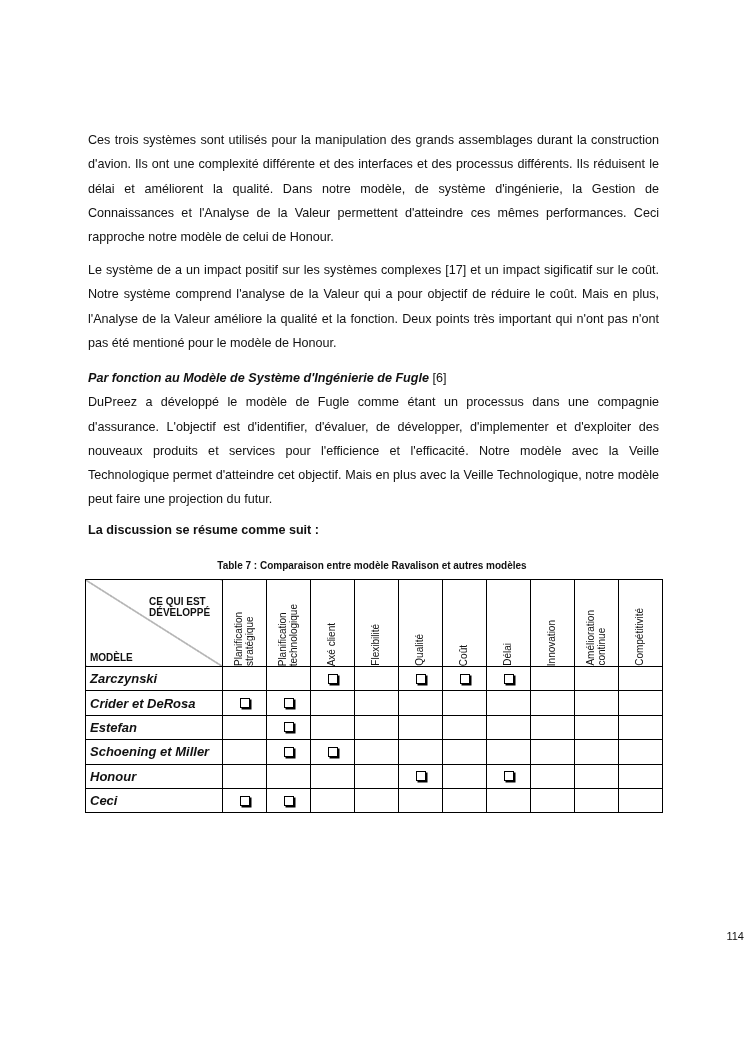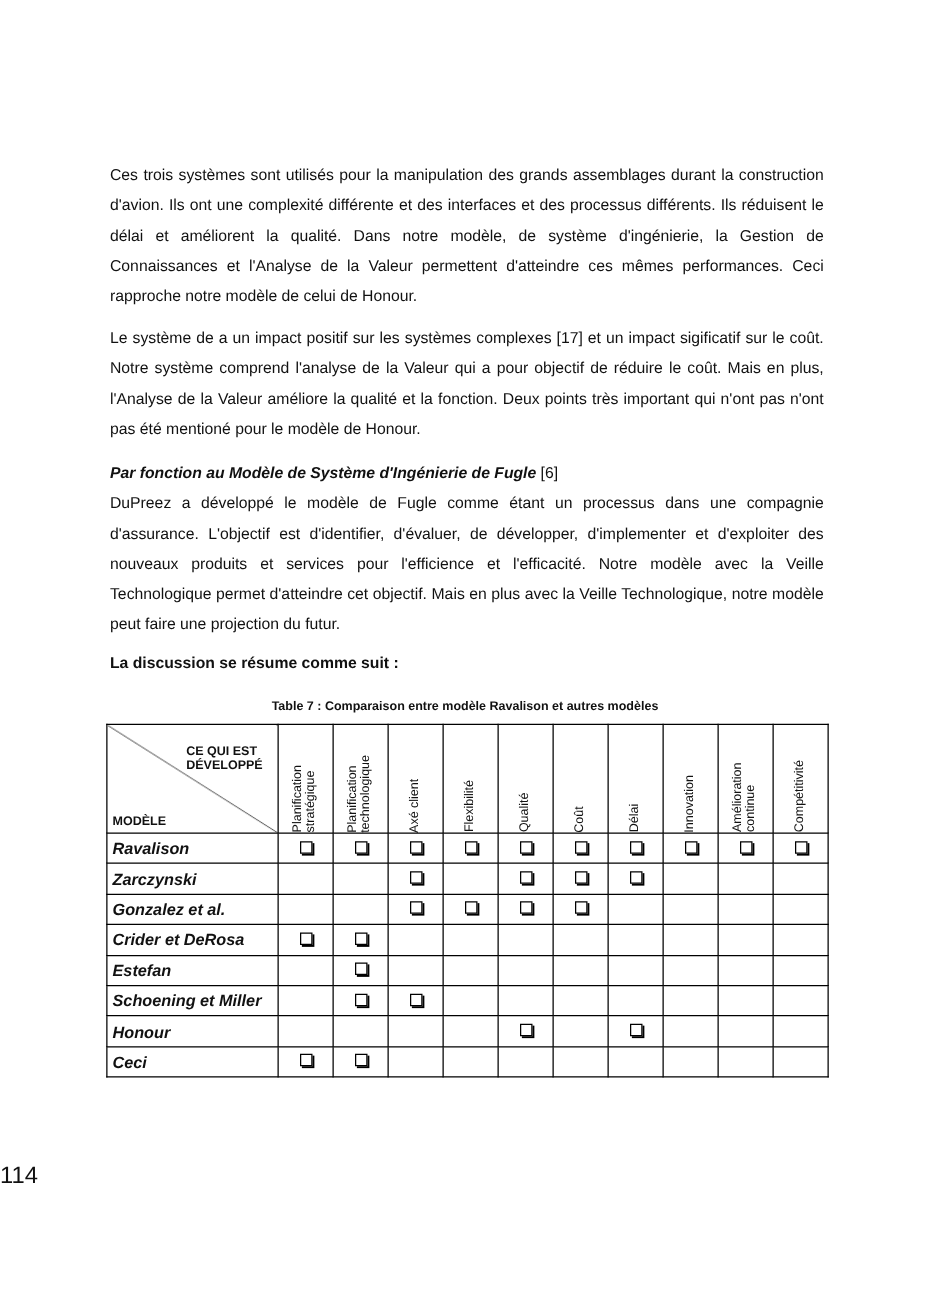--- a/index.html
+++ b/index.html
@@ -26,21 +26,21 @@
       linear-gradient(to bottom left, transparent calc(50% - 0.6px), #333 50%, transparent calc(50% + 0.6px)); }
   .diag-top { position: absolute; top: 16px; left: 63px; font-size: 10px; line-height: 11px; text-align: left; }
   .diag-bottom { position: absolute; bottom: 3px; left: 4px; font-size: 10px; }
   th.vhead { width: 43px; height: 86px; font-weight: normal; vertical-align: bottom; }
   .vtext { writing-mode: vertical-rl; transform: rotate(180deg); font-size: 10px; line-height: 10.5px;
            text-align: left; margin: 0 auto; padding-bottom: 6px; white-space: pre-line; }
   td.model { height: 23.4px; font-weight: bold; font-style: italic; font-size: 13px; padding-left: 4px !important; text-align: left; }
   td.cell { width: 43px; text-align: center; vertical-align: middle; }
   .chk { display: inline-block; width: 8px; height: 8px; border: 1px solid #000;
          box-shadow: 1.5px 1.5px 0 #000; background: #fff; margin-top: 2px; }
-  .pagenum { position: absolute; top: 930px; left: 0; width: 744px; text-align: left; font-size: 19px; }
+  .pagenum { position: absolute; top: 930px; left: 0; width: 744px; text-align: right; font-size: 11px; }
 </style>
 </head>
 <body>
 
 <p class="para" id="p1">Ces trois systèmes sont utilisés pour la manipulation des grands assemblages durant la construction d'avion. Ils ont une complexité différente et des interfaces et des processus différents. Ils réduisent le délai et améliorent la qualité. Dans notre modèle, de système d'ingénierie, la Gestion de Connaissances et l'Analyse de la Valeur permettent d'atteindre ces mêmes performances. Ceci rapproche notre modèle de celui de Honour.</p>
 <p class="para" id="p2">Le système de a un impact positif sur les systèmes complexes [17] et un impact sigificatif sur le coût. Notre système comprend l'analyse de la Valeur qui a pour objectif de réduire le coût. Mais en plus, l'Analyse de la Valeur améliore la qualité et la fonction. Deux points très important qui n'ont pas n'ont pas été mentioné pour le modèle de Honour.</p>
 <div class="para" id="p3">
   <div><span class="heading-bold">Par fonction au Modèle de Système d'Ingénierie de Fugle</span><span> [6]</span></div>
   <div>DuPreez a développé le modèle de Fugle comme étant un processus dans une compagnie d'assurance. L'objectif est d'identifier, d'évaluer, de développer, d'implementer et d'exploiter des nouveaux produits et services pour l'efficience et l'efficacité. Notre modèle avec la Veille Technologique permet d'atteindre cet objectif. Mais en plus avec la Veille Technologique, notre modèle peut faire une projection du futur.</div>
 </div>
@@ -86,54 +86,28 @@
           <div class="vtext">Amélioration
 continue</div>
         </th>
         <th class="vhead">
           <div class="vtext">Compétitivité</div>
         </th>
       </tr>
   </thead>
   <tbody id="tbody">
       <tr>
-        <td class="model">Ravalison</td>
-        <td class="cell"><span class="chk"></span></td>
-        <td class="cell"><span class="chk"></span></td>
-        <td class="cell"><span class="chk"></span></td>
-        <td class="cell"><span class="chk"></span></td>
-        <td class="cell"><span class="chk"></span></td>
-        <td class="cell"><span class="chk"></span></td>
-        <td class="cell"><span class="chk"></span></td>
-        <td class="cell"><span class="chk"></span></td>
-        <td class="cell"><span class="chk"></span></td>
-        <td class="cell"><span class="chk"></span></td>
-      </tr>
-      <tr>
         <td class="model">Zarczynski</td>
         <td class="cell"></td>
         <td class="cell"></td>
         <td class="cell"><span class="chk"></span></td>
         <td class="cell"></td>
         <td class="cell"><span class="chk"></span></td>
         <td class="cell"><span class="chk"></span></td>
         <td class="cell"><span class="chk"></span></td>
-        <td class="cell"></td>
-        <td class="cell"></td>
-        <td class="cell"></td>
-      </tr>
-      <tr>
-        <td class="model">Gonzalez et al.</td>
-        <td class="cell"></td>
-        <td class="cell"></td>
-        <td class="cell"><span class="chk"></span></td>
-        <td class="cell"><span class="chk"></span></td>
-        <td class="cell"><span class="chk"></span></td>
-        <td class="cell"><span class="chk"></span></td>
-        <td class="cell"></td>
         <td class="cell"></td>
         <td class="cell"></td>
         <td class="cell"></td>
       </tr>
       <tr>
         <td class="model">Crider et DeRosa</td>
         <td class="cell"><span class="chk"></span></td>
         <td class="cell"><span class="chk"></span></td>
         <td class="cell"></td>
         <td class="cell"></td>

